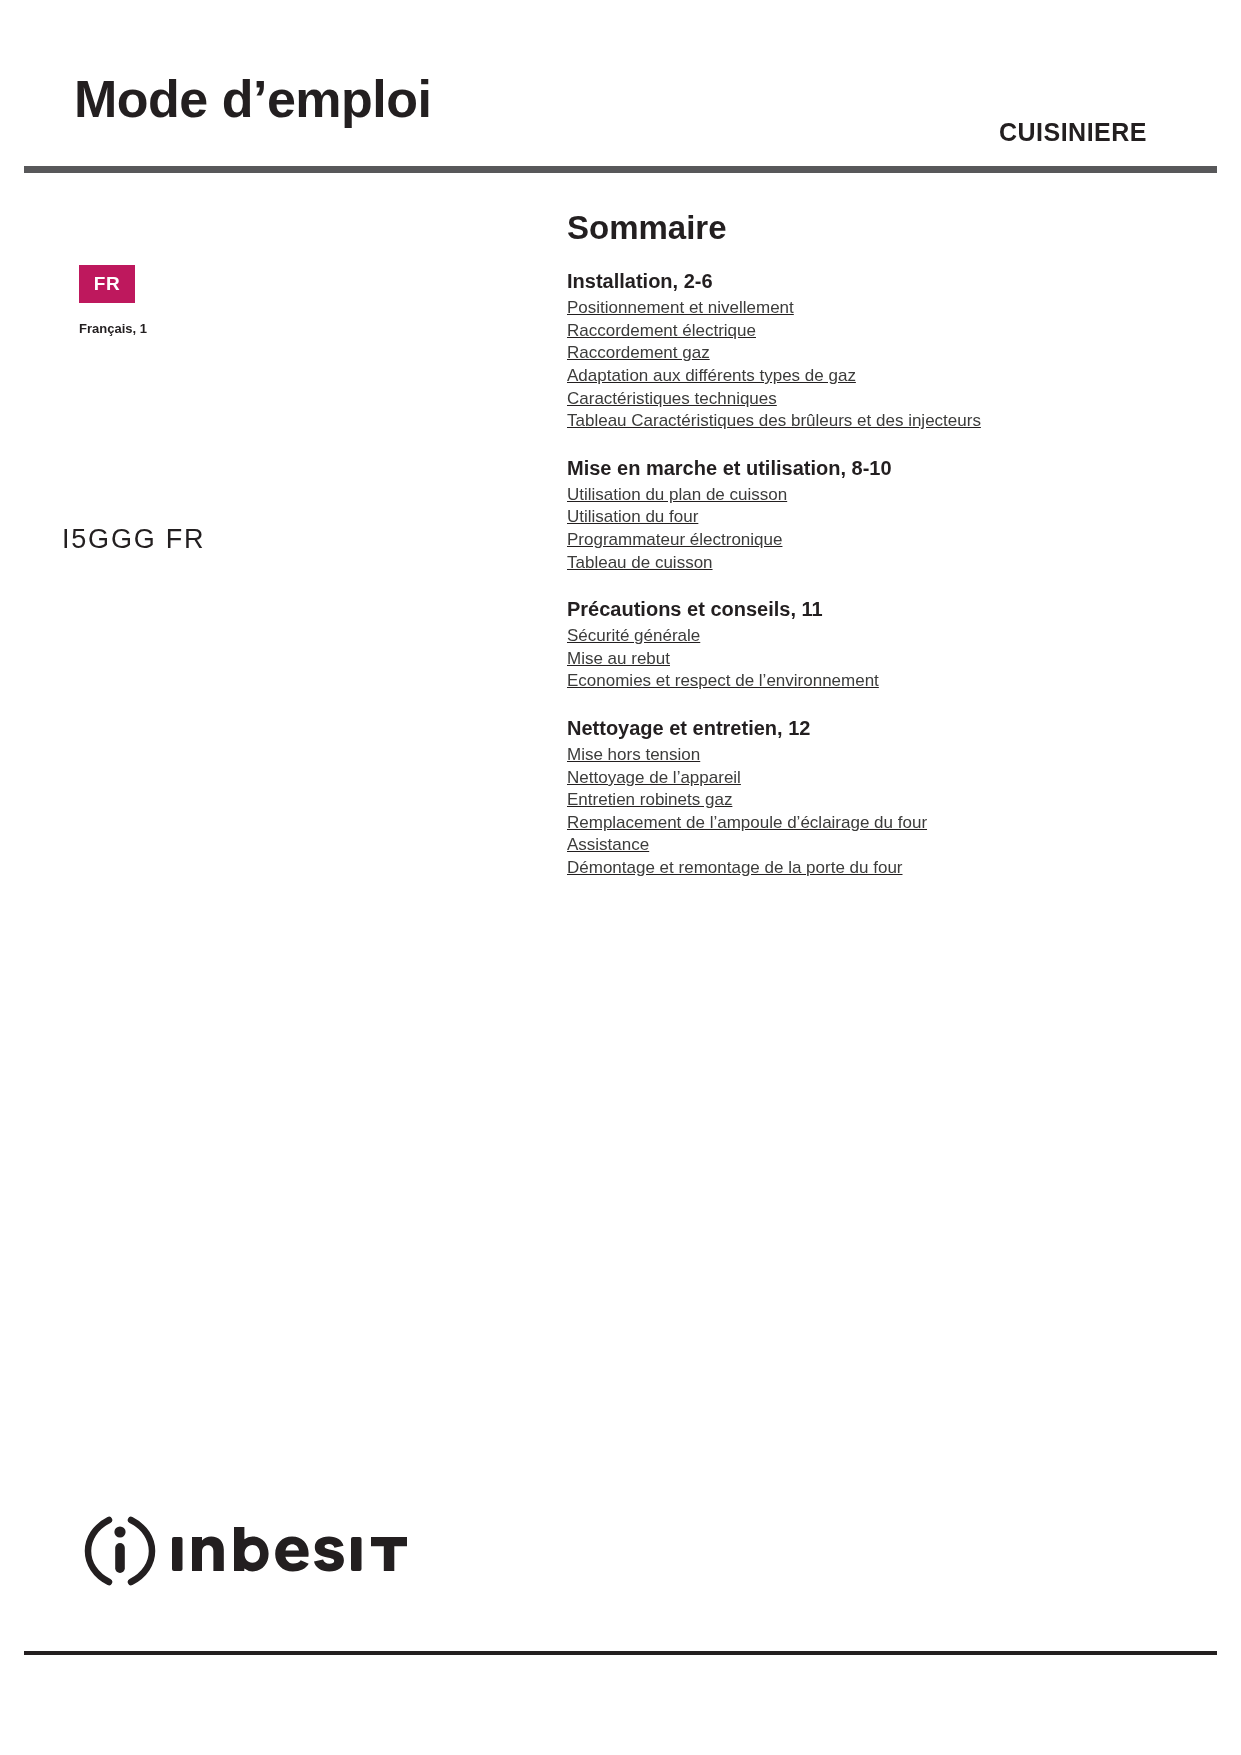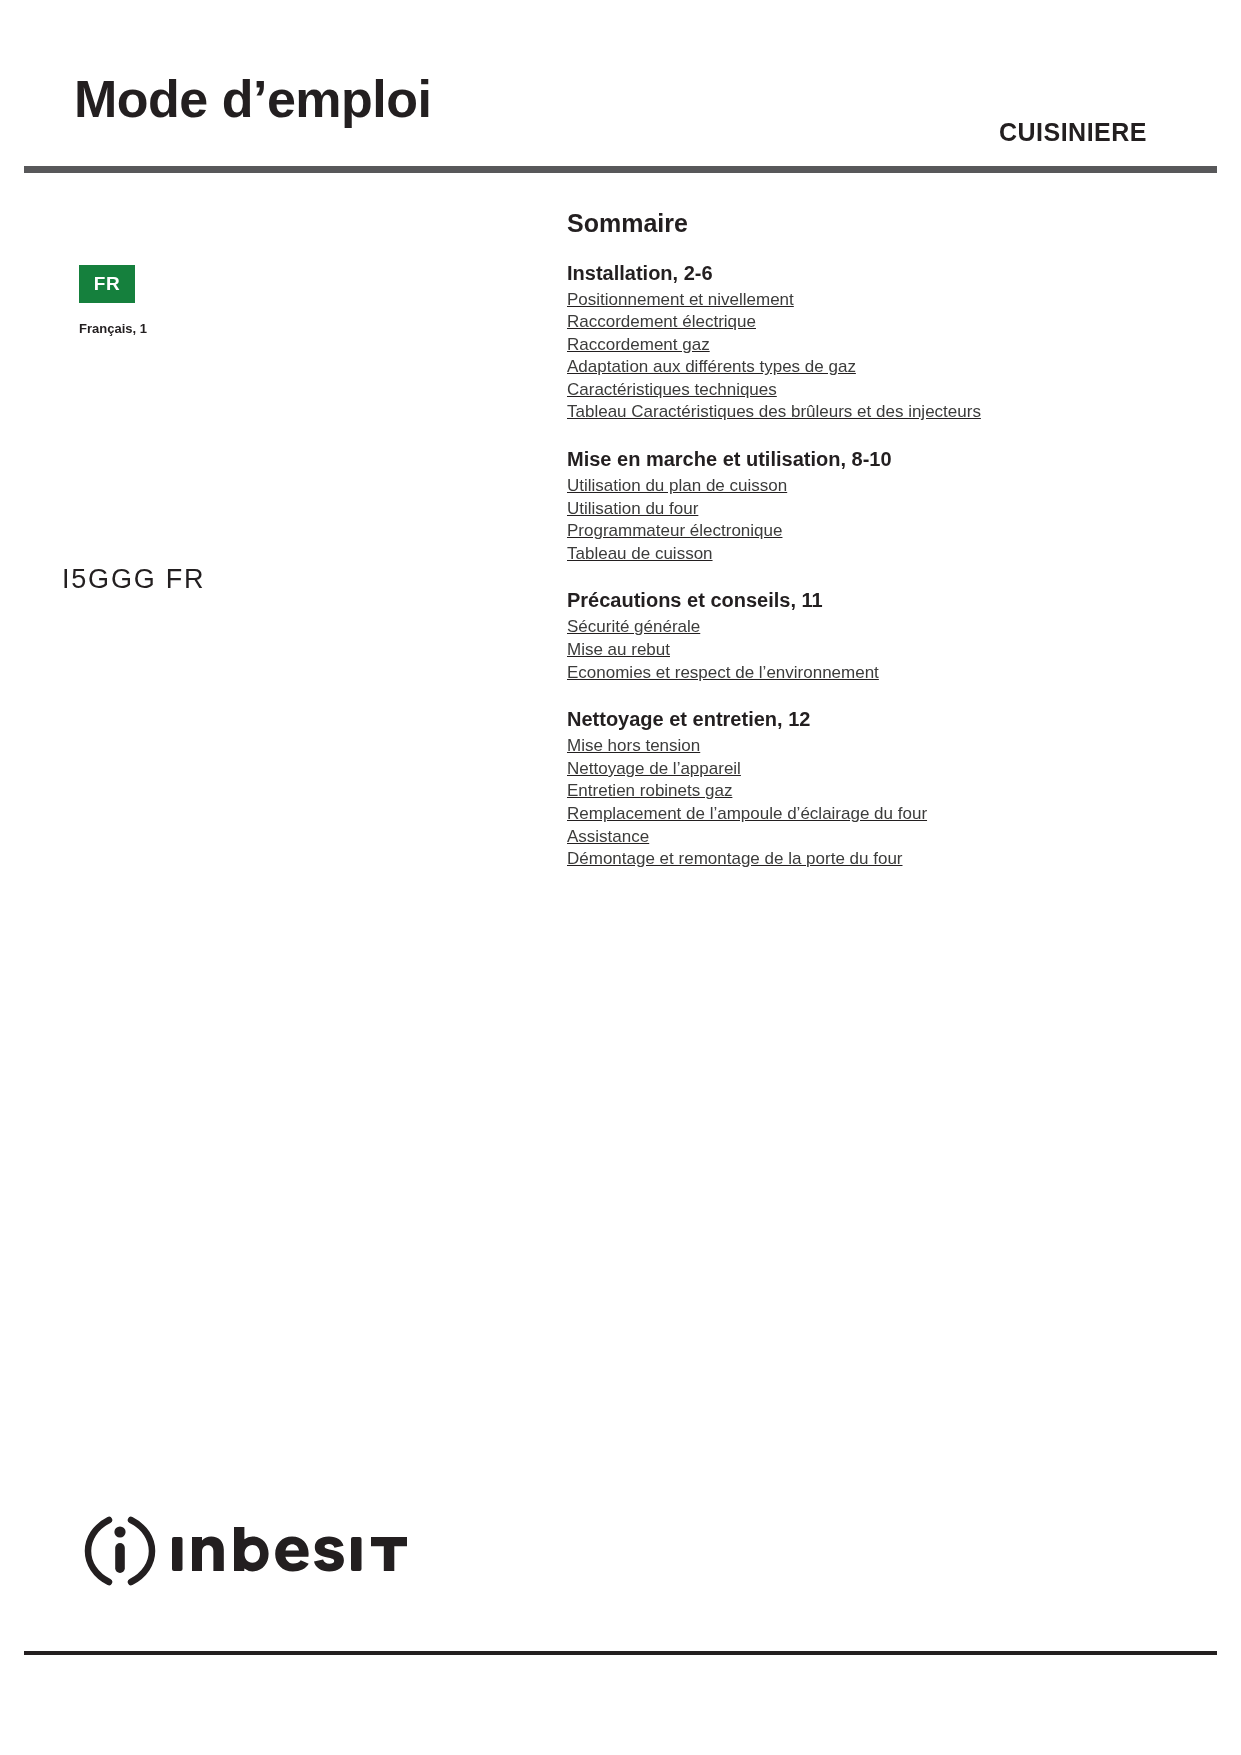--- a/index.html
+++ b/index.html
@@ -62,21 +62,21 @@
     background: #231f20;
   }
 
   
   .lang-badge {
     position: absolute;
     left: 79px;
     top: 265px;
     width: 56px;
     height: 38px;
-    background: #15803d;
+    background: #be185d;
     color: #ffffff;
     font-size: 19px;
     font-weight: bold;
     letter-spacing: 0.5px;
     display: flex;
     align-items: center;
     justify-content: center;
   }
 
   .lang-label {
@@ -89,33 +89,32 @@
   }
 
   .model-code {
     position: absolute;
     left: 62px;
     top: 524px;
     font-size: 27px;
     font-weight: normal;
     letter-spacing: 1.8px;
     color: #231f20;
-    margin-top: 40px;
   }
 
   
   .toc {
     position: absolute;
     left: 567px;
     top: 210px;
     width: 470px;
   }
 
   .toc-title {
-    font-size: 25px;
+    font-size: 33px;
     font-weight: bold;
     color: #231f20;
     margin: 0 0 22px 0;
     line-height: 1.1;
   }
 
   .toc-section {
     margin-bottom: 22px;
   }
 

